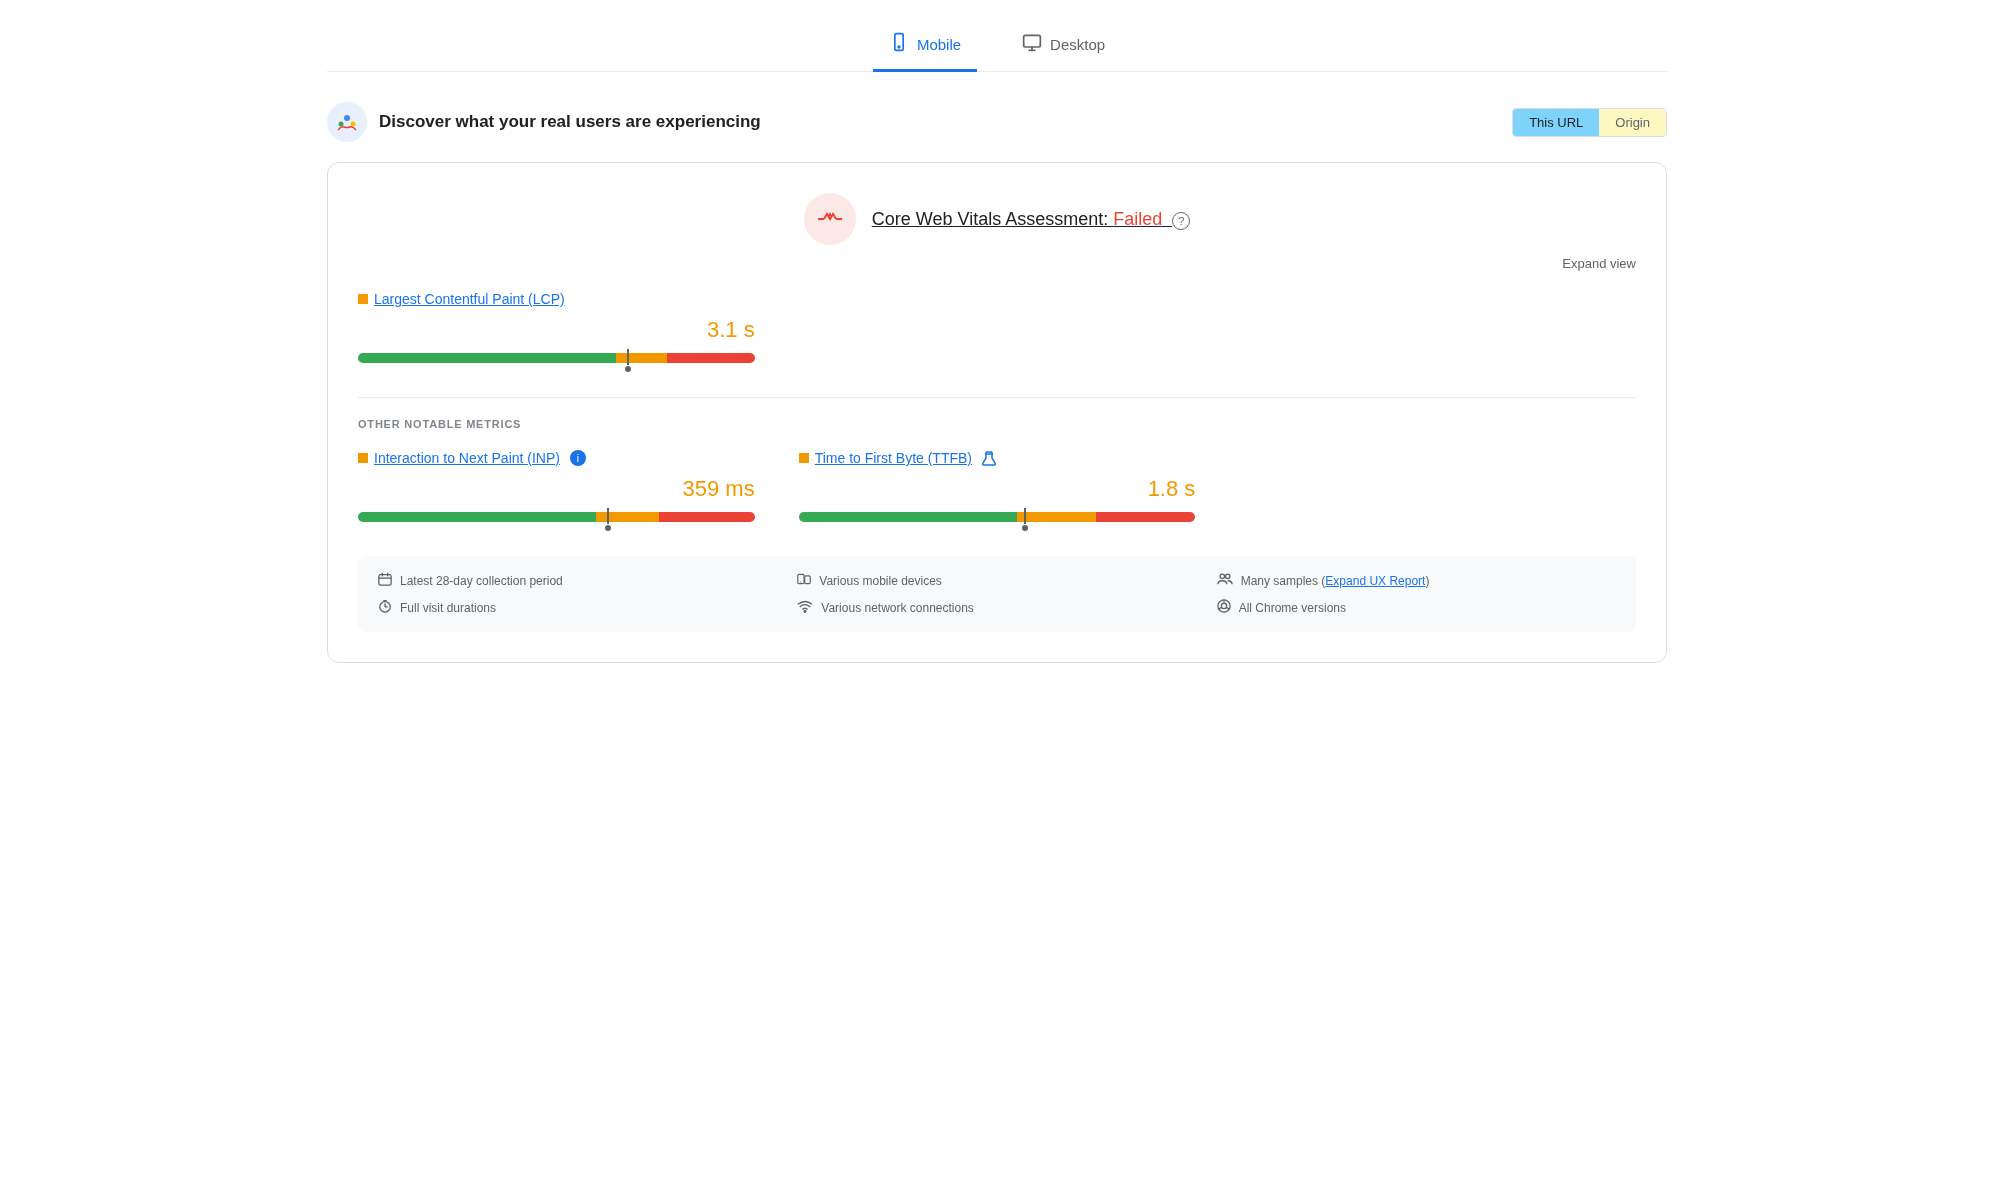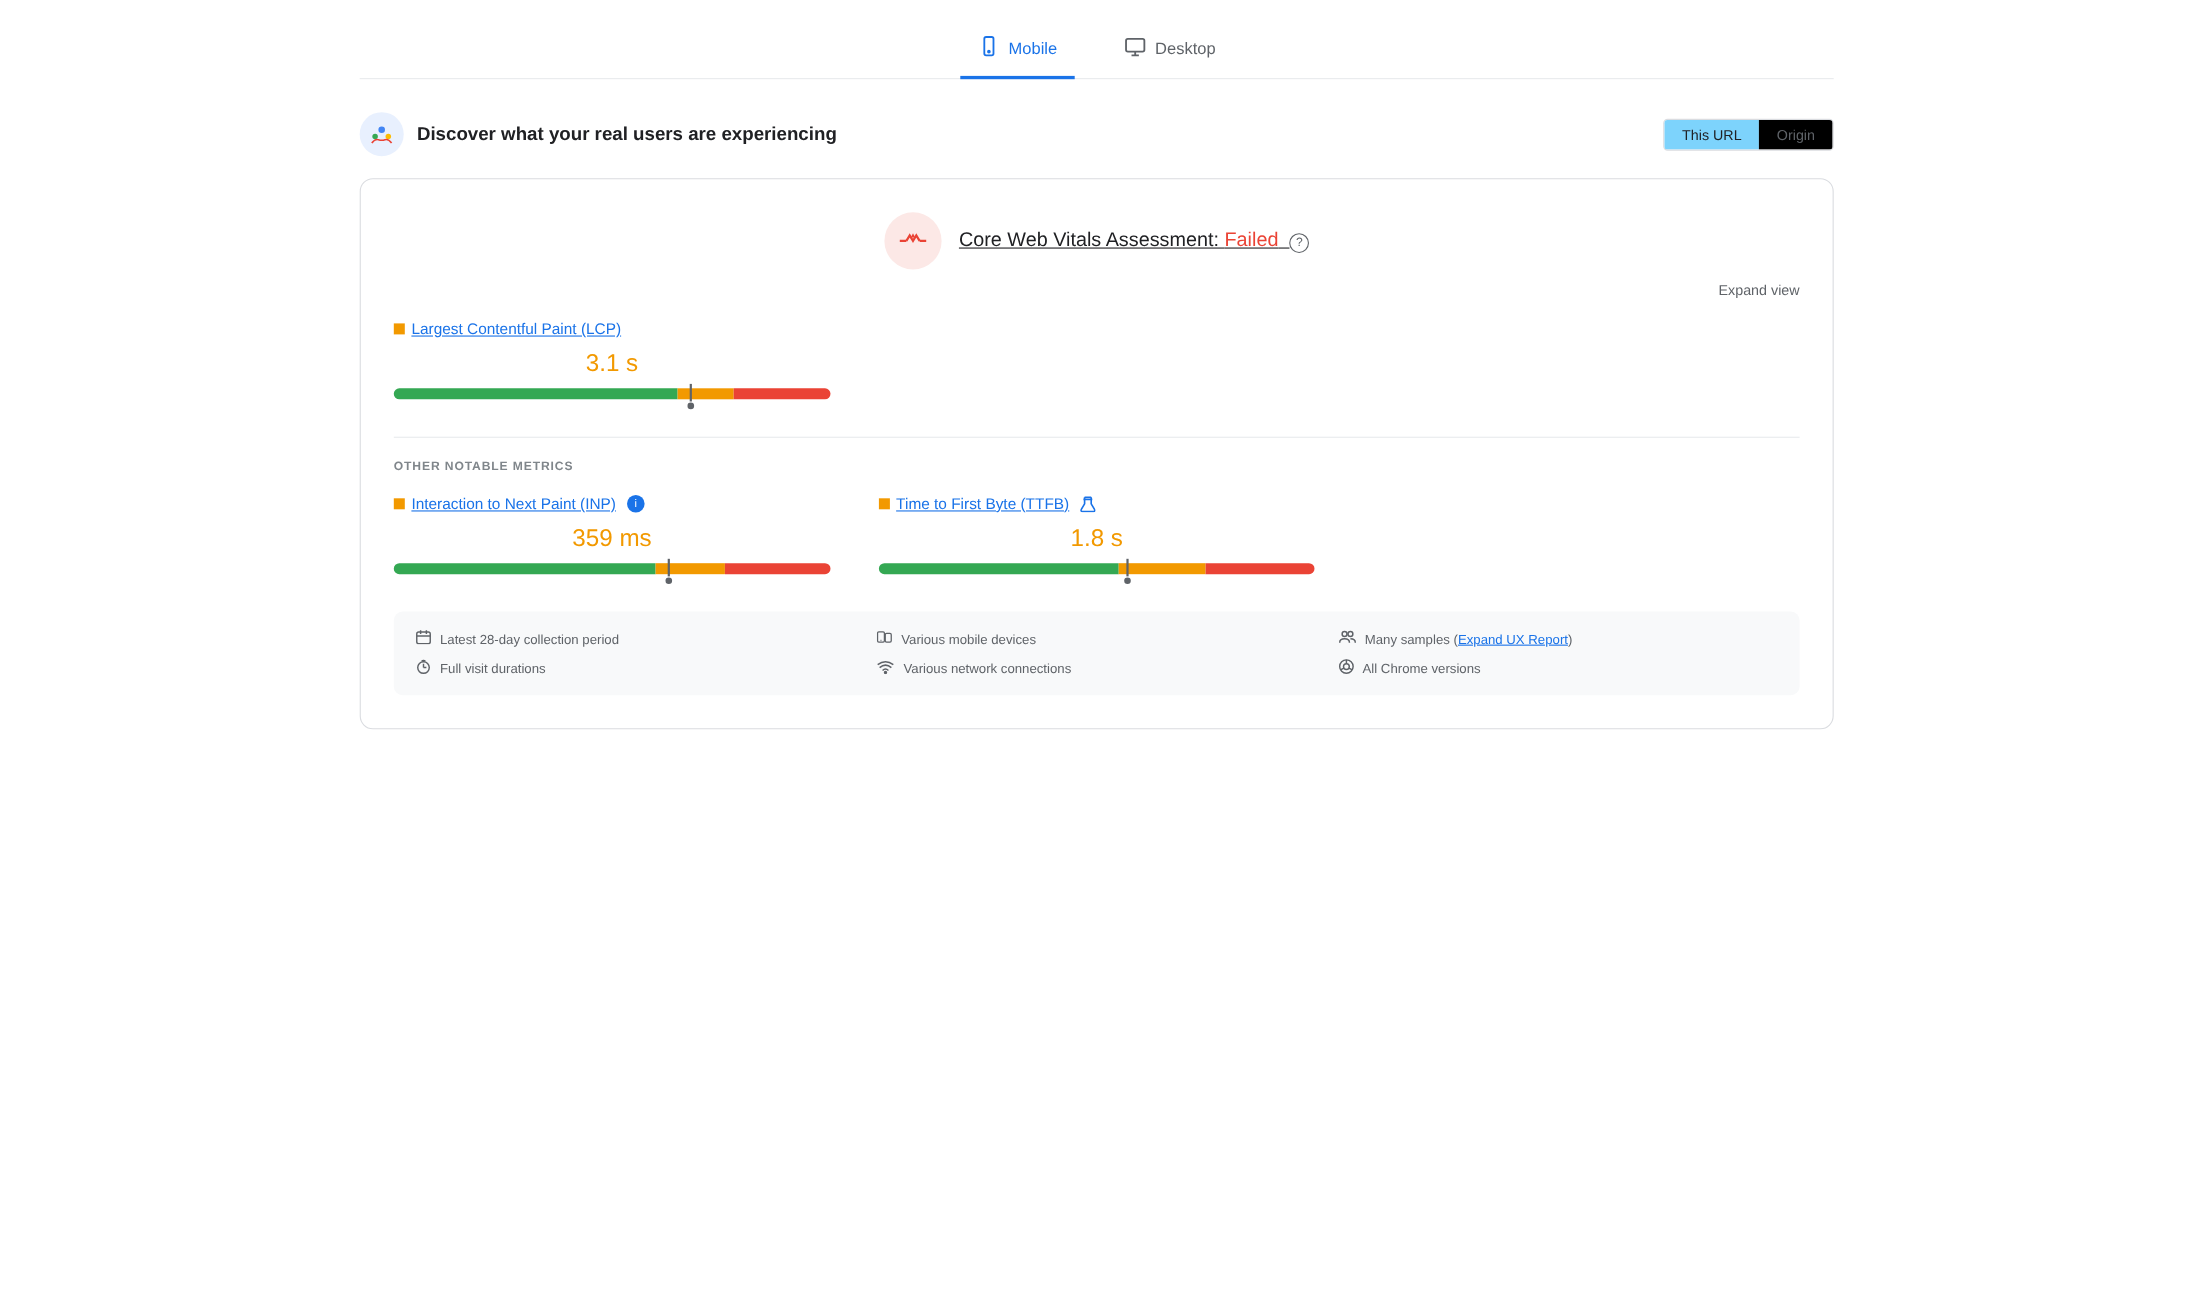--- a/index.html
+++ b/index.html
@@ -82,21 +82,21 @@
 
     .url-toggle {
       display: flex;
       border: 1px solid #dadce0;
       border-radius: 4px;
       overflow: hidden;
     }
 
     .url-toggle button {
       padding: 6px 16px;
-      background: #000000;
+      background: #fef9c3;
       border: none;
       cursor: pointer;
       font-size: 13px;
       color: #5f6368;
     }
 
     .url-toggle button.active {
       background: #7dd3fc;
       color: #202124;
       font-weight: 500;
@@ -205,21 +205,21 @@
       height: 10px;
       flex-shrink: 0;
     }
 
     .metric-square.orange { background: #f29900; }
 
     .metric-value {
       font-size: 22px;
       font-weight: 400;
       color: #f29900;
-      text-align: center;
+      text-align: right;
       padding: 6px 0;
     }
 
     .metric-value.green { color: #34a853; }
 
     
     .progress-bar-container {
       position: relative;
       height: 10px;
       border-radius: 5px;

